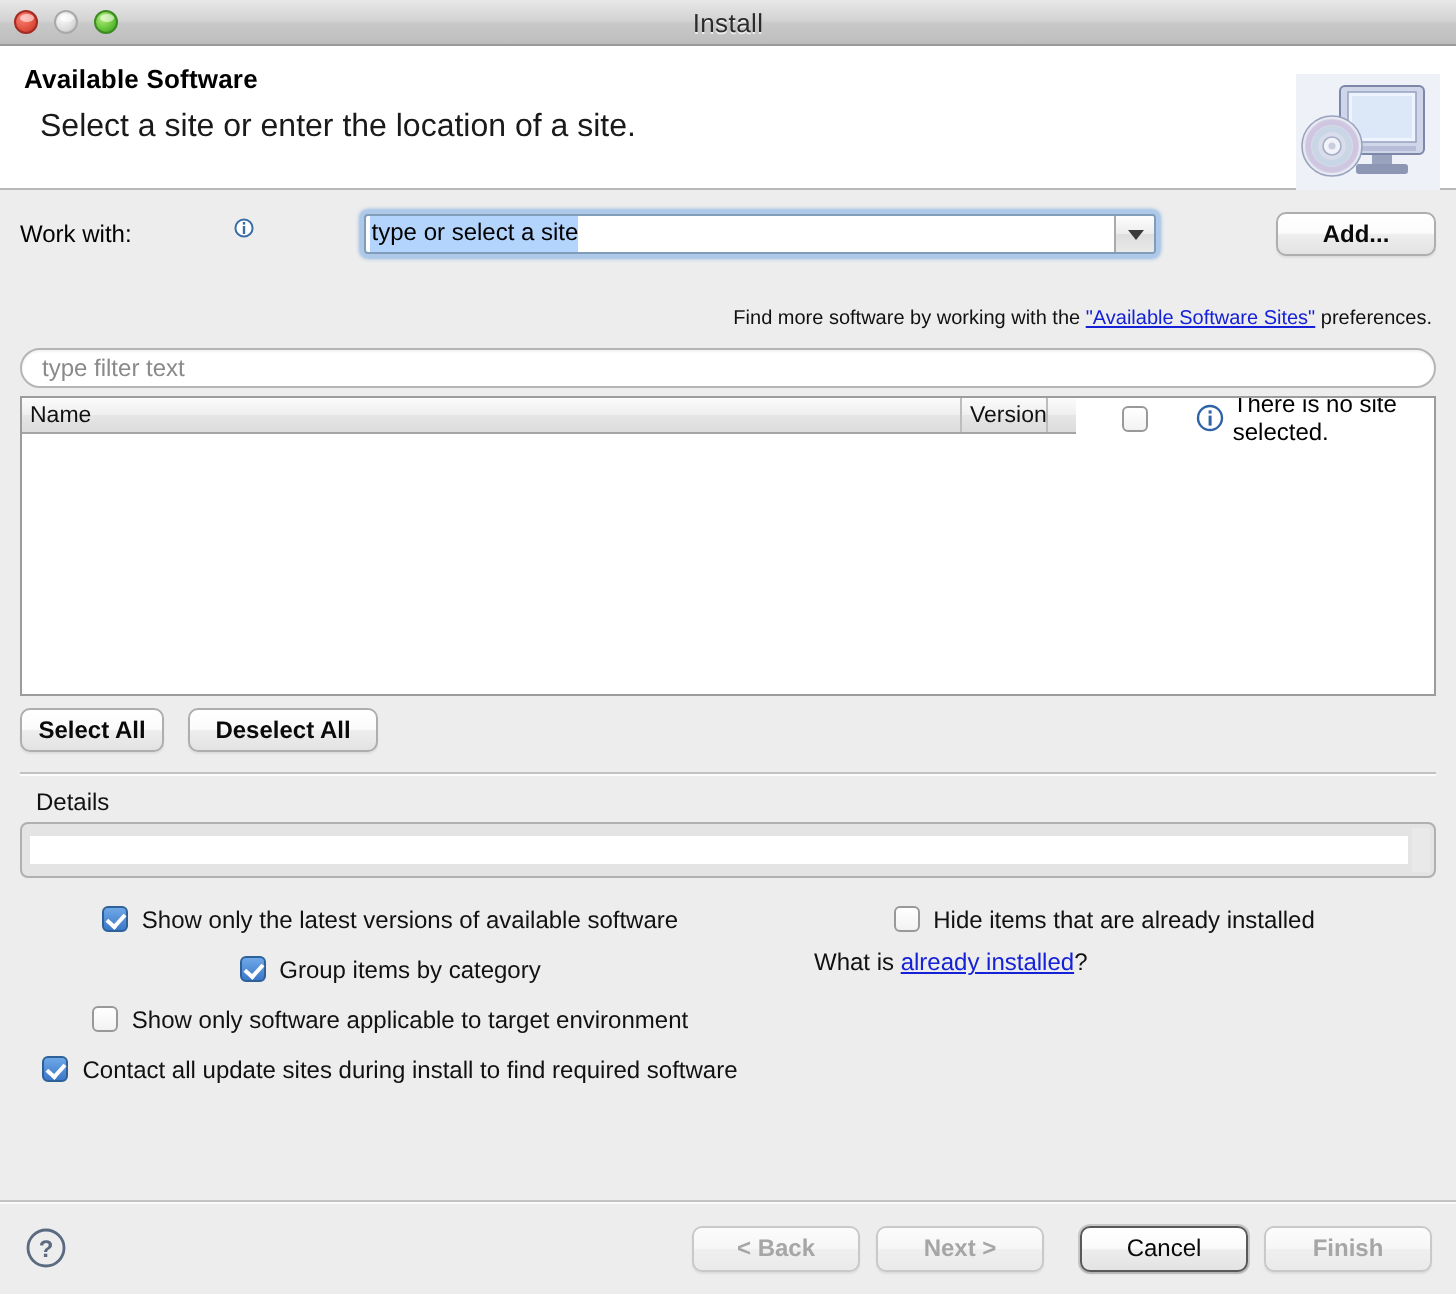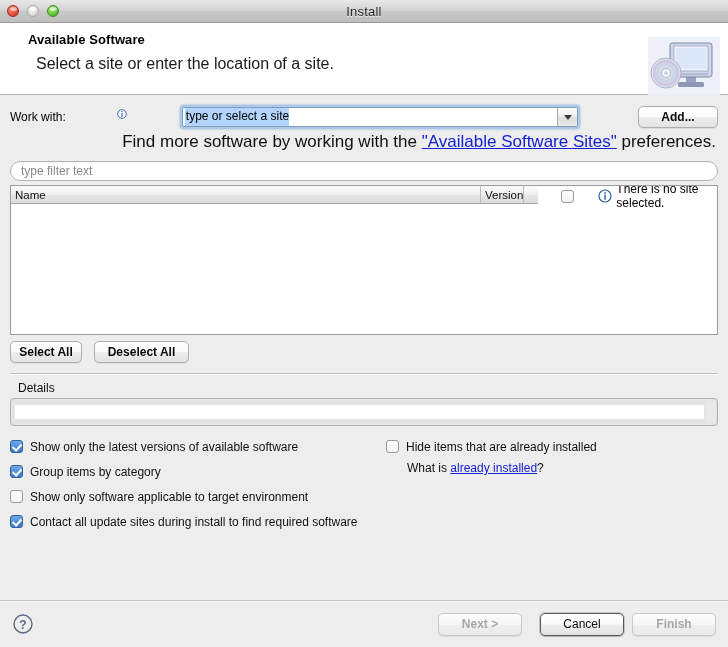--- a/index.html
+++ b/index.html
@@ -81,21 +81,21 @@
     letter-spacing: 0.2px;
     text-shadow: 0 1px 0 rgba(255,255,255,0.7);
   }
 
   
   .banner {
     flex: 0 0 72px;
     background: #ffffff;
     border-bottom: 1px solid #b9b9b9;
     position: relative;
-    padding: 9px 12px 0 28px;
+    padding: 9px 12px 0 12px;
     box-sizing: border-box;
   }
   .banner h1 {
     margin: 0 0 0 0;
     font-size: 13px;
     font-weight: bold;
     color: #000;
     letter-spacing: 0.1px;
   }
   .banner p {
@@ -221,22 +221,22 @@
     border-color: #595959;
     border-width: 1px;
     box-shadow: 0 0 0 1px rgba(130,130,130,0.35), 0 1px 1px rgba(0,0,0,0.12);
     font-weight: normal;
   }
   .btn.add { width: 80px; padding: 0; }
 
   
   .hintline {
     text-align: right;
-    font-size: 17px;
-    margin-top: 1px;
+    font-size: 10px;
+    margin-top: 23px;
     color: #111;
     padding-right: 2px;
   }
   a.link {
     color: #1521d6;
     text-decoration: underline;
     cursor: pointer;
   }
 
   
@@ -380,20 +380,21 @@
   }
   .opt-col-left { width: 370px; flex: 0 0 370px; }
   .opt-col-right { flex: 1 1 auto; padding-left: 6px; }
   .opt {
     display: flex;
     align-items: center;
     height: 21px;
     margin-bottom: 4px;
     font-size: 12px;
     color: #111;
+    justify-content: center;
   }
   .opt .cb { margin-right: 7px; }
   .whatis {
     font-size: 12px;
     color: #111;
     padding-left: 21px;
     margin-top: 2px;
   }
 
   
@@ -555,20 +556,21 @@
   </div>
 
   <div class="footer">
     <span class="help-icon">
       <svg width="22" height="22" viewBox="0 0 22 22">
         <circle cx="11" cy="11" r="9" fill="#ededed" stroke="#5a6a80" stroke-width="1.4"></circle>
         <text x="11" y="15.5" font-family="Liberation Sans, sans-serif" font-size="12" font-weight="bold" fill="#5a6a80" text-anchor="middle">?</text>
       </svg>
     </span>
     <span class="footer-spacer"></span>
+    <div class="btn disabled">&lt; Back</div>
     <span class="gap"></span>
     <div class="btn disabled">Next &gt;</div>
     <span class="gap-wide"></span>
     <div class="btn default">Cancel</div>
     <span class="gap"></span>
     <div class="btn disabled">Finish</div>
   </div>
 
 </div>
 

